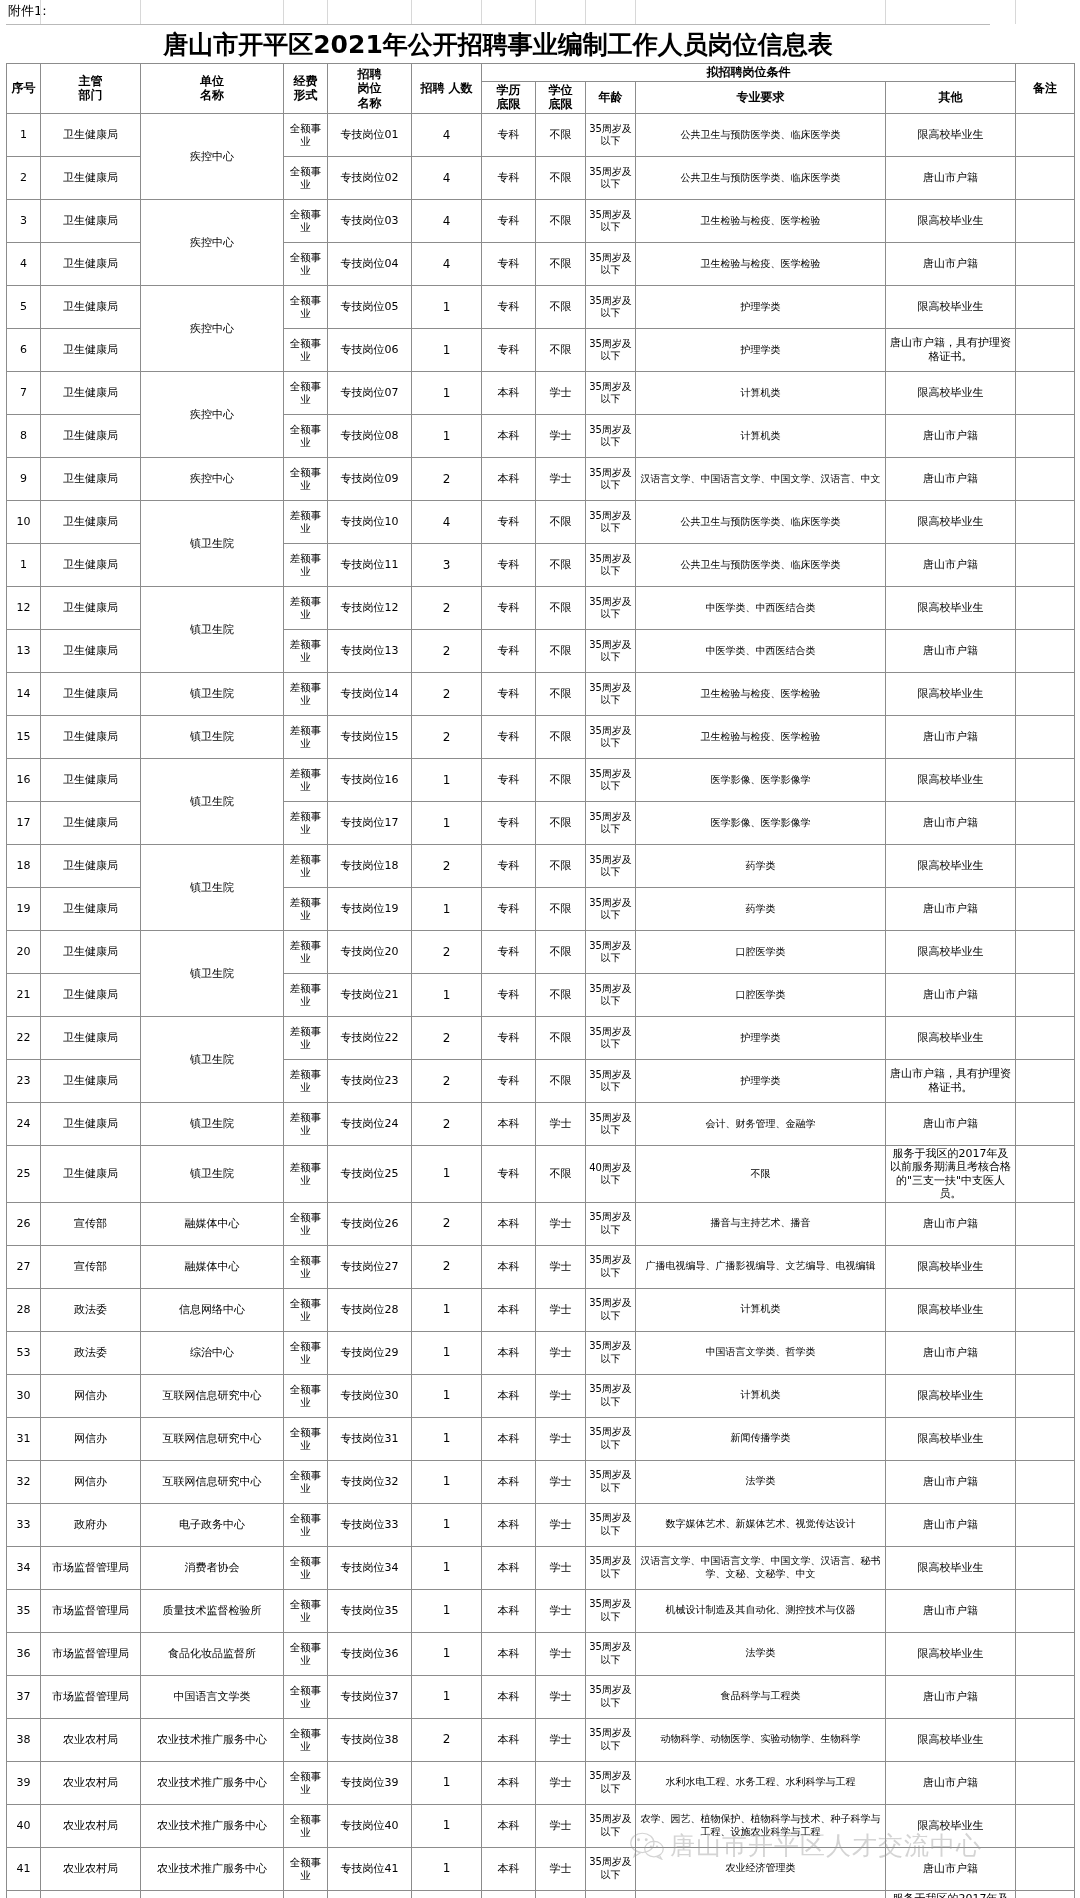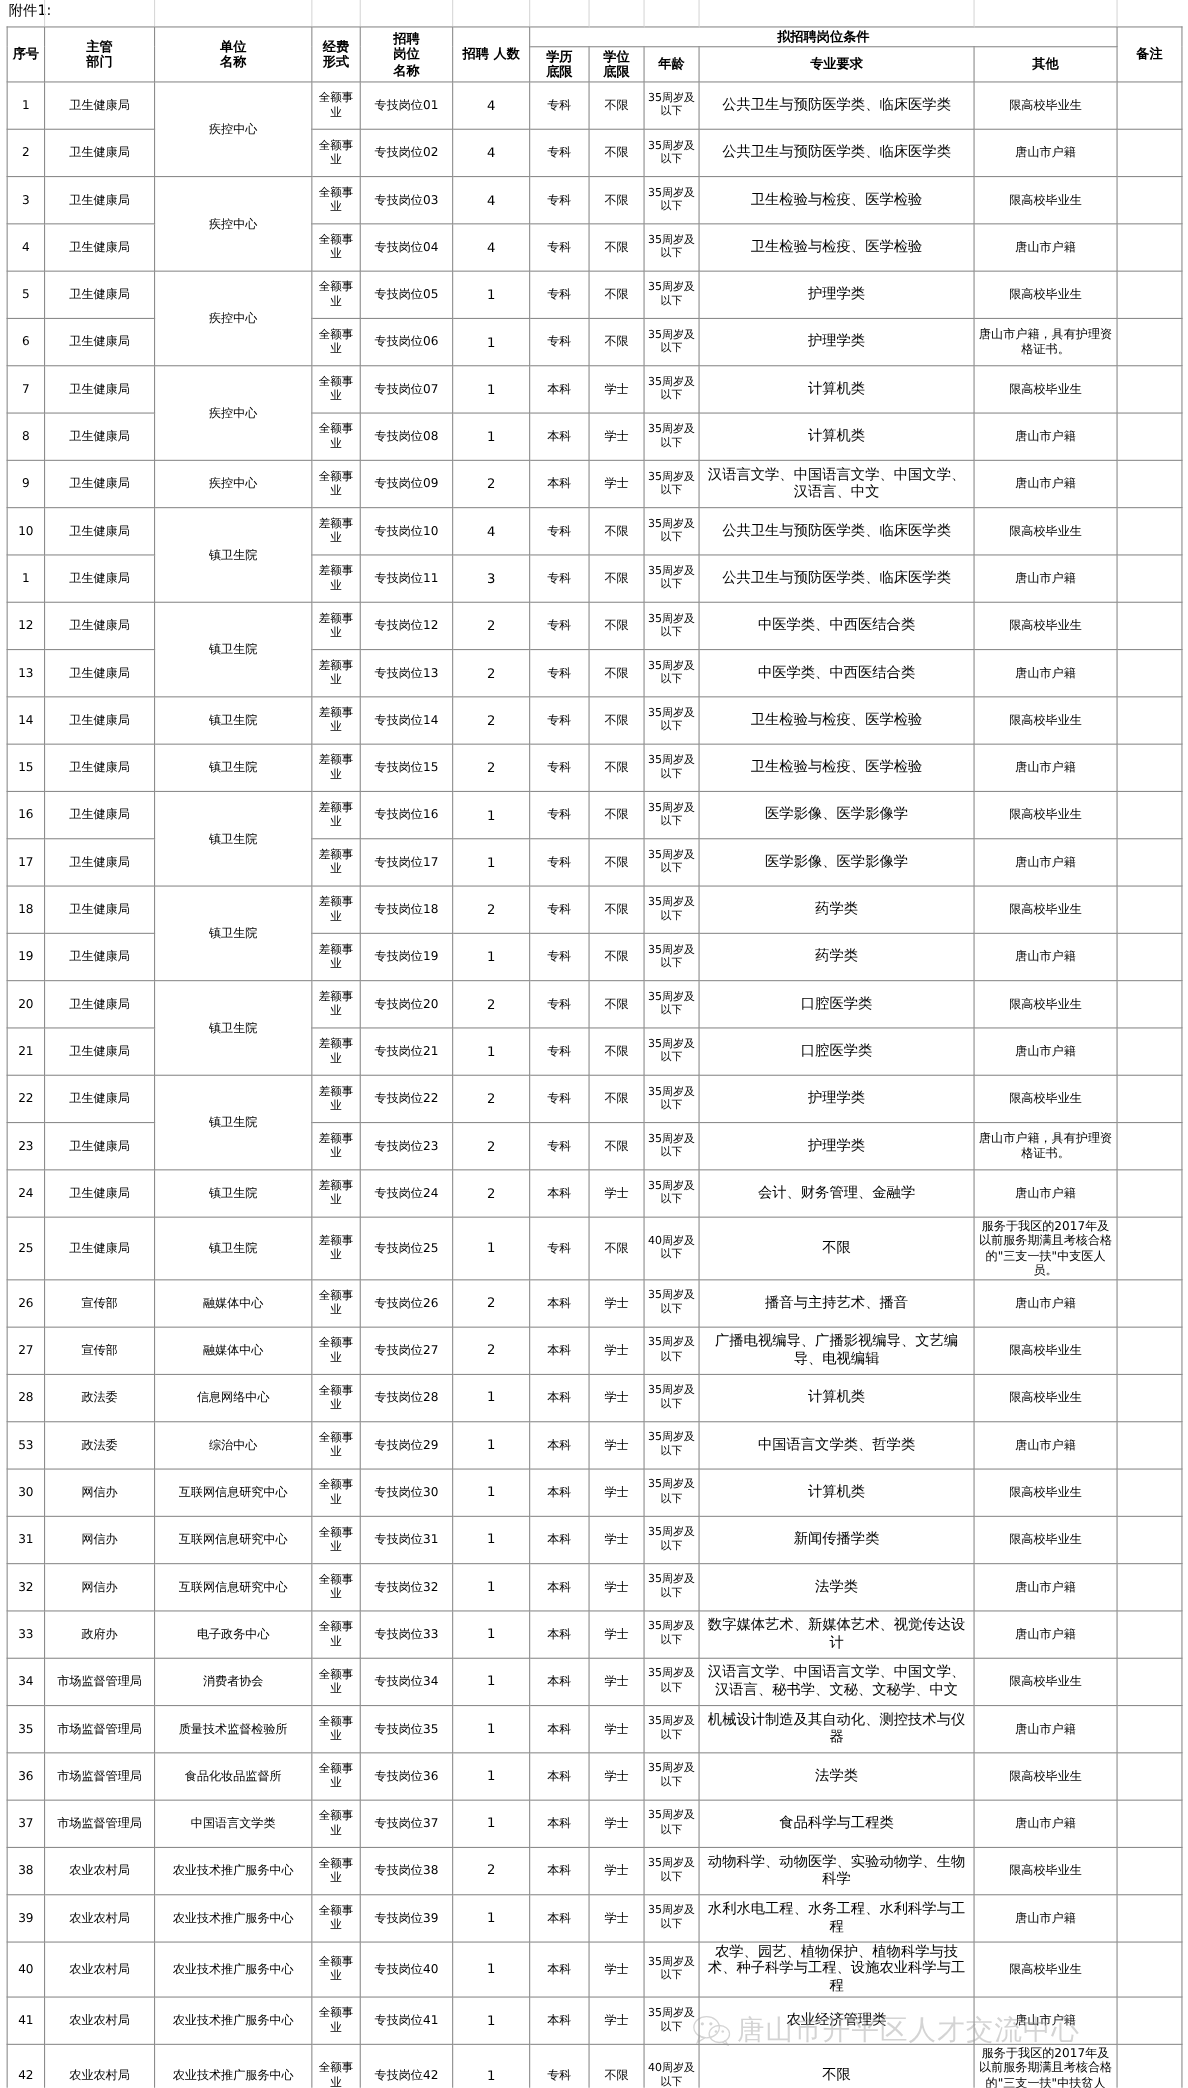--- a/index.html
+++ b/index.html
@@ -97,21 +97,21 @@
   col.c-remark   { width: 59px; }
 
   td.seq   { font-size: 11px; }
   td.dept  { font-size: 11px; margin-top: 24px; }
   td.unit  { font-size: 11px; margin-top: 16px; }
   td.fund  { font-size: 10.5px; }
   td.post  { font-size: 11px; }
   td.num   { font-size: 12px; }
   td.edu, td.deg { font-size: 11px; }
   td.age   { font-size: 10px; }
-  td.major { font-size: 13px; margin-top: 15px; }
+  td.major { font-size: 10px; margin-top: 15px; }
   td.other { font-size: 11px; }
   td.remark{ font-size: 11px; }
 
   tr.datarow td { height: 40px; }
   
   .watermark {
     position: absolute;
     right: 14px;
     bottom: 36px;
     display: flex;
@@ -143,20 +143,23 @@
     <span style="left:475px"></span>
     <span style="left:529px"></span>
     <span style="left:579px"></span>
     <span style="left:629px"></span>
     <span style="left:879px"></span>
     <span style="left:1009px"></span>
   </div>
 
   <div class="attach-label">附件1:</div>
 
+  <div class="title-bar">
+    <div class="doc-title">唐山市开平区2021年公开招聘事业编制工作人员岗位信息表</div>
+  </div>
 
   <table class="jobs">
     <colgroup>
       <col class="c-seq">
         <col class="c-dept">
         <col class="c-unit">
         <col class="c-fund">
       <col class="c-post">
         <col class="c-num">
         <col class="c-edu">

